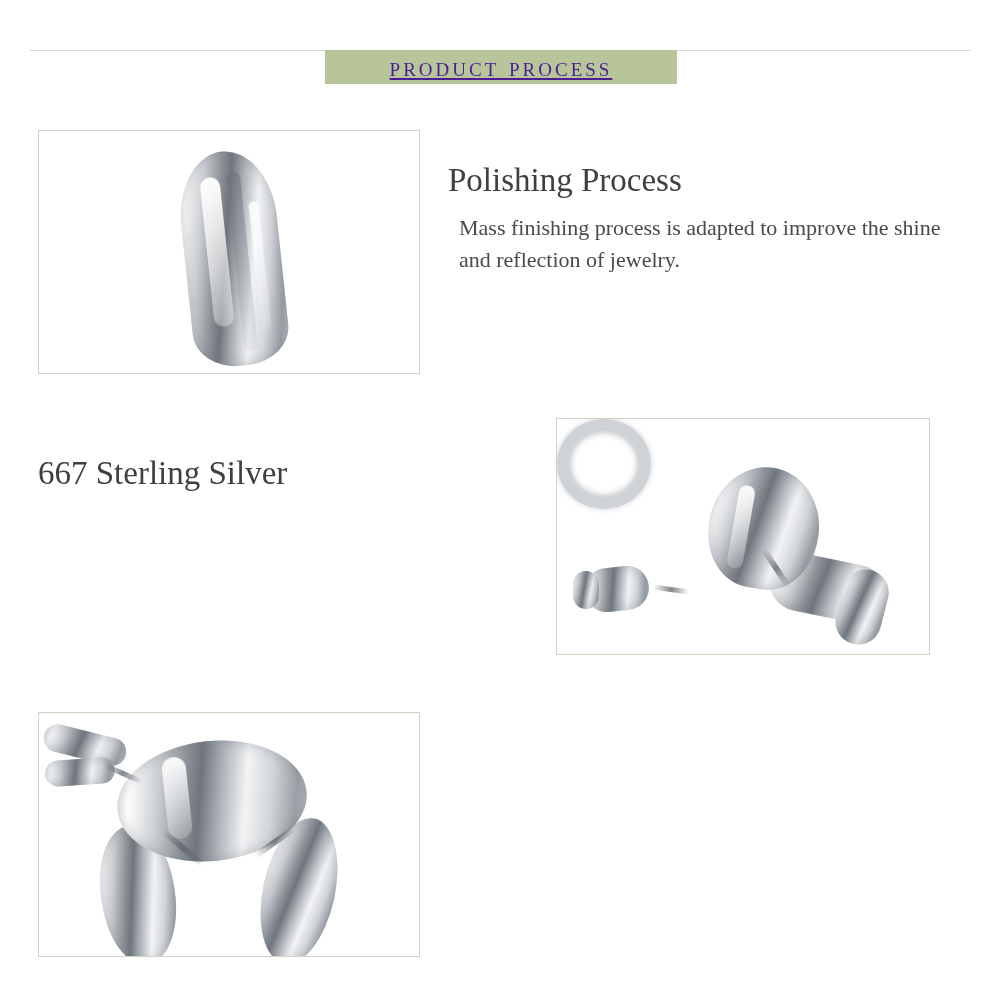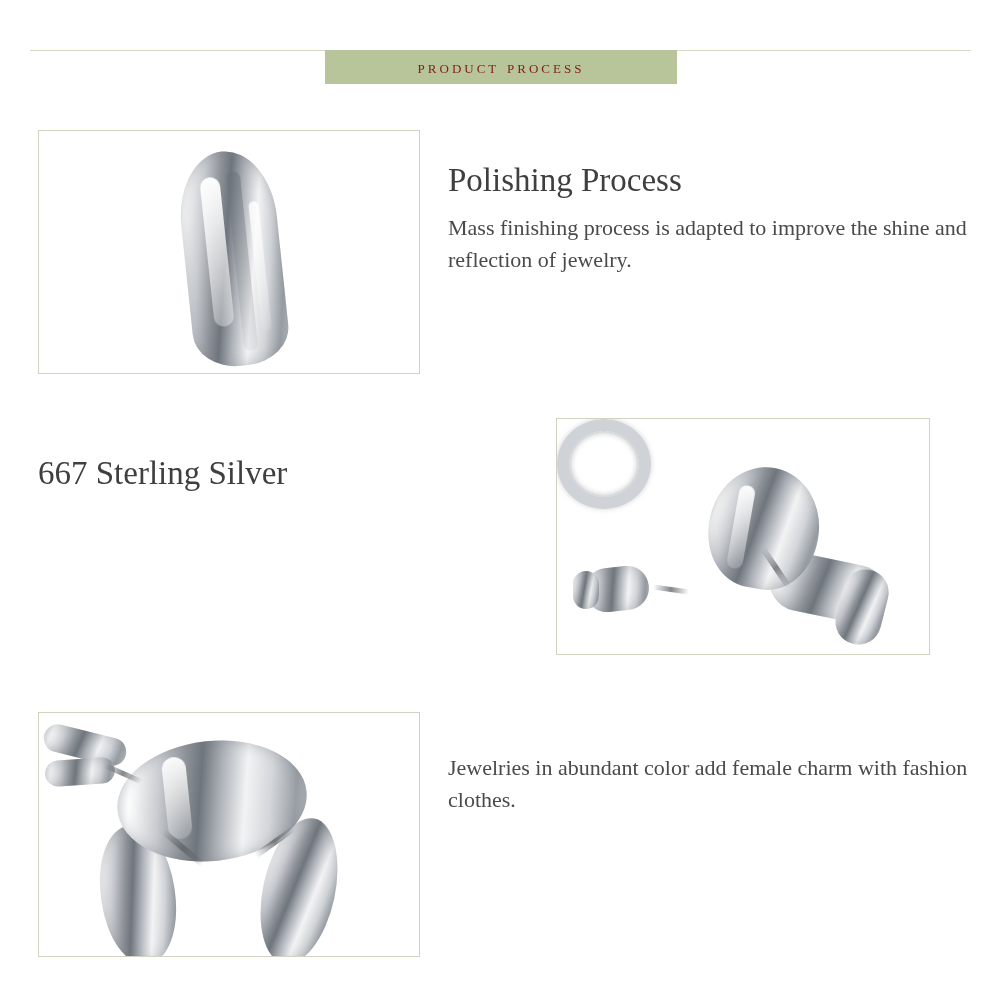--- a/index.html
+++ b/index.html
@@ -38,26 +38,27 @@
     top: 50px;
     width: 352px;
     height: 34px;
     background: #b8c49a;
     display: flex;
     align-items: center;
     justify-content: center;
   }
   .header-badge span {
     font-family: "Liberation Serif", serif;
-    color: #7f1d1d;
-    font-size: 19px;
+    color: #4c1d95;
+    font-size: 27px;
     letter-spacing: 3px;
     font-variant: small-caps;
     text-transform: lowercase;
     white-space: nowrap;
+    text-decoration: underline;
   }
 
   
   .photo {
     position: absolute;
     border: 1px solid #cfd3bf;
     background: #ffffff;
     overflow: hidden;
   }
   .photo-inner {
@@ -75,21 +76,21 @@
     color: #3f3f3f;
     line-height: 1.1;
     margin: 0 0 14px 0;
     font-weight: normal;
   }
   .block-body {
     font-family: "Liberation Serif", serif;
     font-size: 22px;
     color: #4a4a4a;
     line-height: 1.45;
-    margin: 0;
+    margin: 11px;
   }
 
   
   #photo-polishing { left: 38px;  top: 130px; width: 380px; height: 242px; }
   #text-polishing  { left: 448px; top: 162px; width: 540px; }
 
   #text-sterling   { left: 38px;  top: 455px; width: 500px; }
   #photo-sterling  { left: 556px; top: 418px; width: 372px; height: 235px; }
 
   #photo-oxidized  { left: 38px;  top: 712px; width: 380px; height: 243px; }
@@ -294,14 +295,13 @@
     <div class="silver-body" id="ox-leg-right"></div>
     <div class="silver-body" id="ox-body"></div>
     <div class="hilite" id="ox-body-h"></div>
     <div class="seam" id="ox-seam-a"></div>
     <div class="seam" id="ox-seam-b"></div>
     <div class="seam" id="ox-seam-c"></div>
   </div>
 </div>
 
 <div class="text-block" id="text-oxidized">
-  <p class="block-body">Jewelries in abundant color add female charm with fashion clothes.</p>
 </div>
 
 </body></html>

